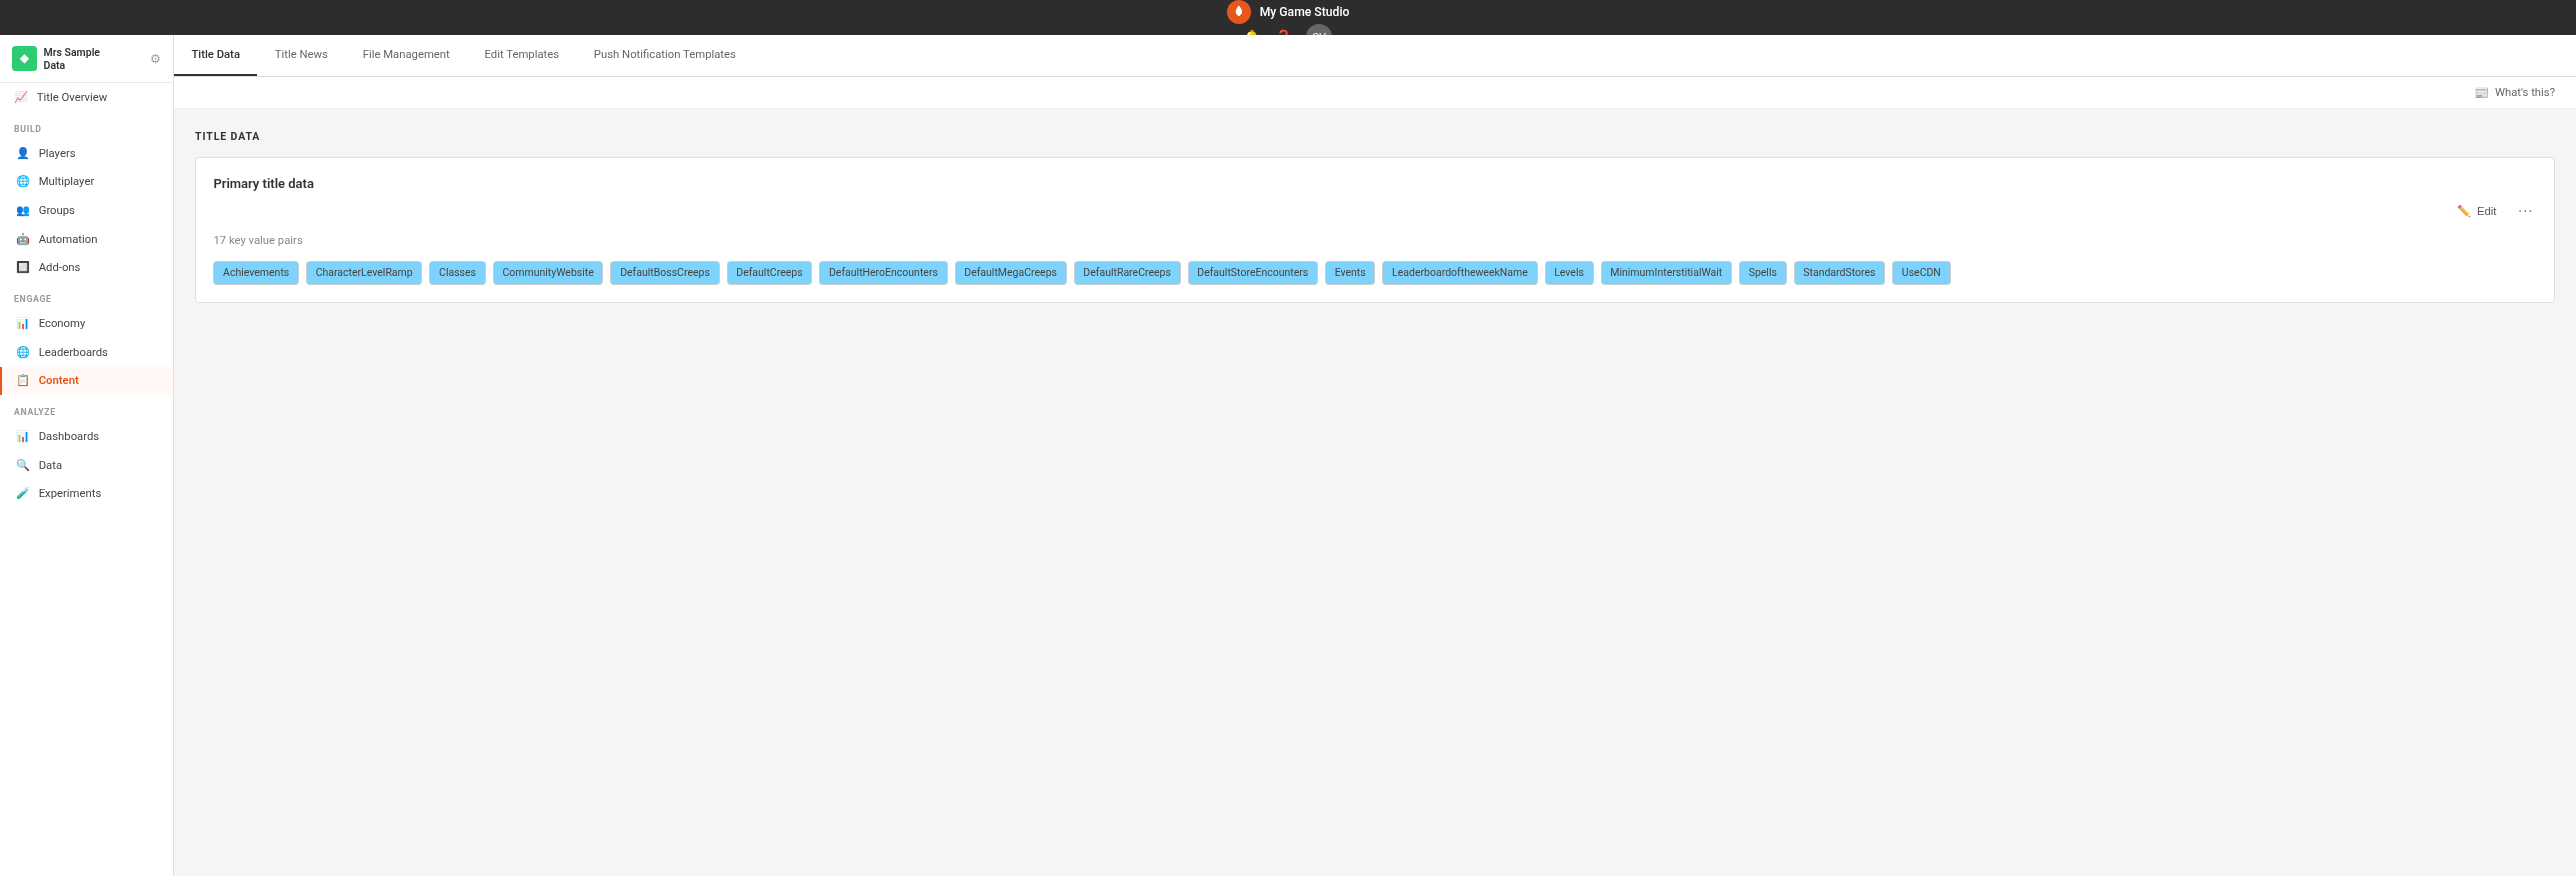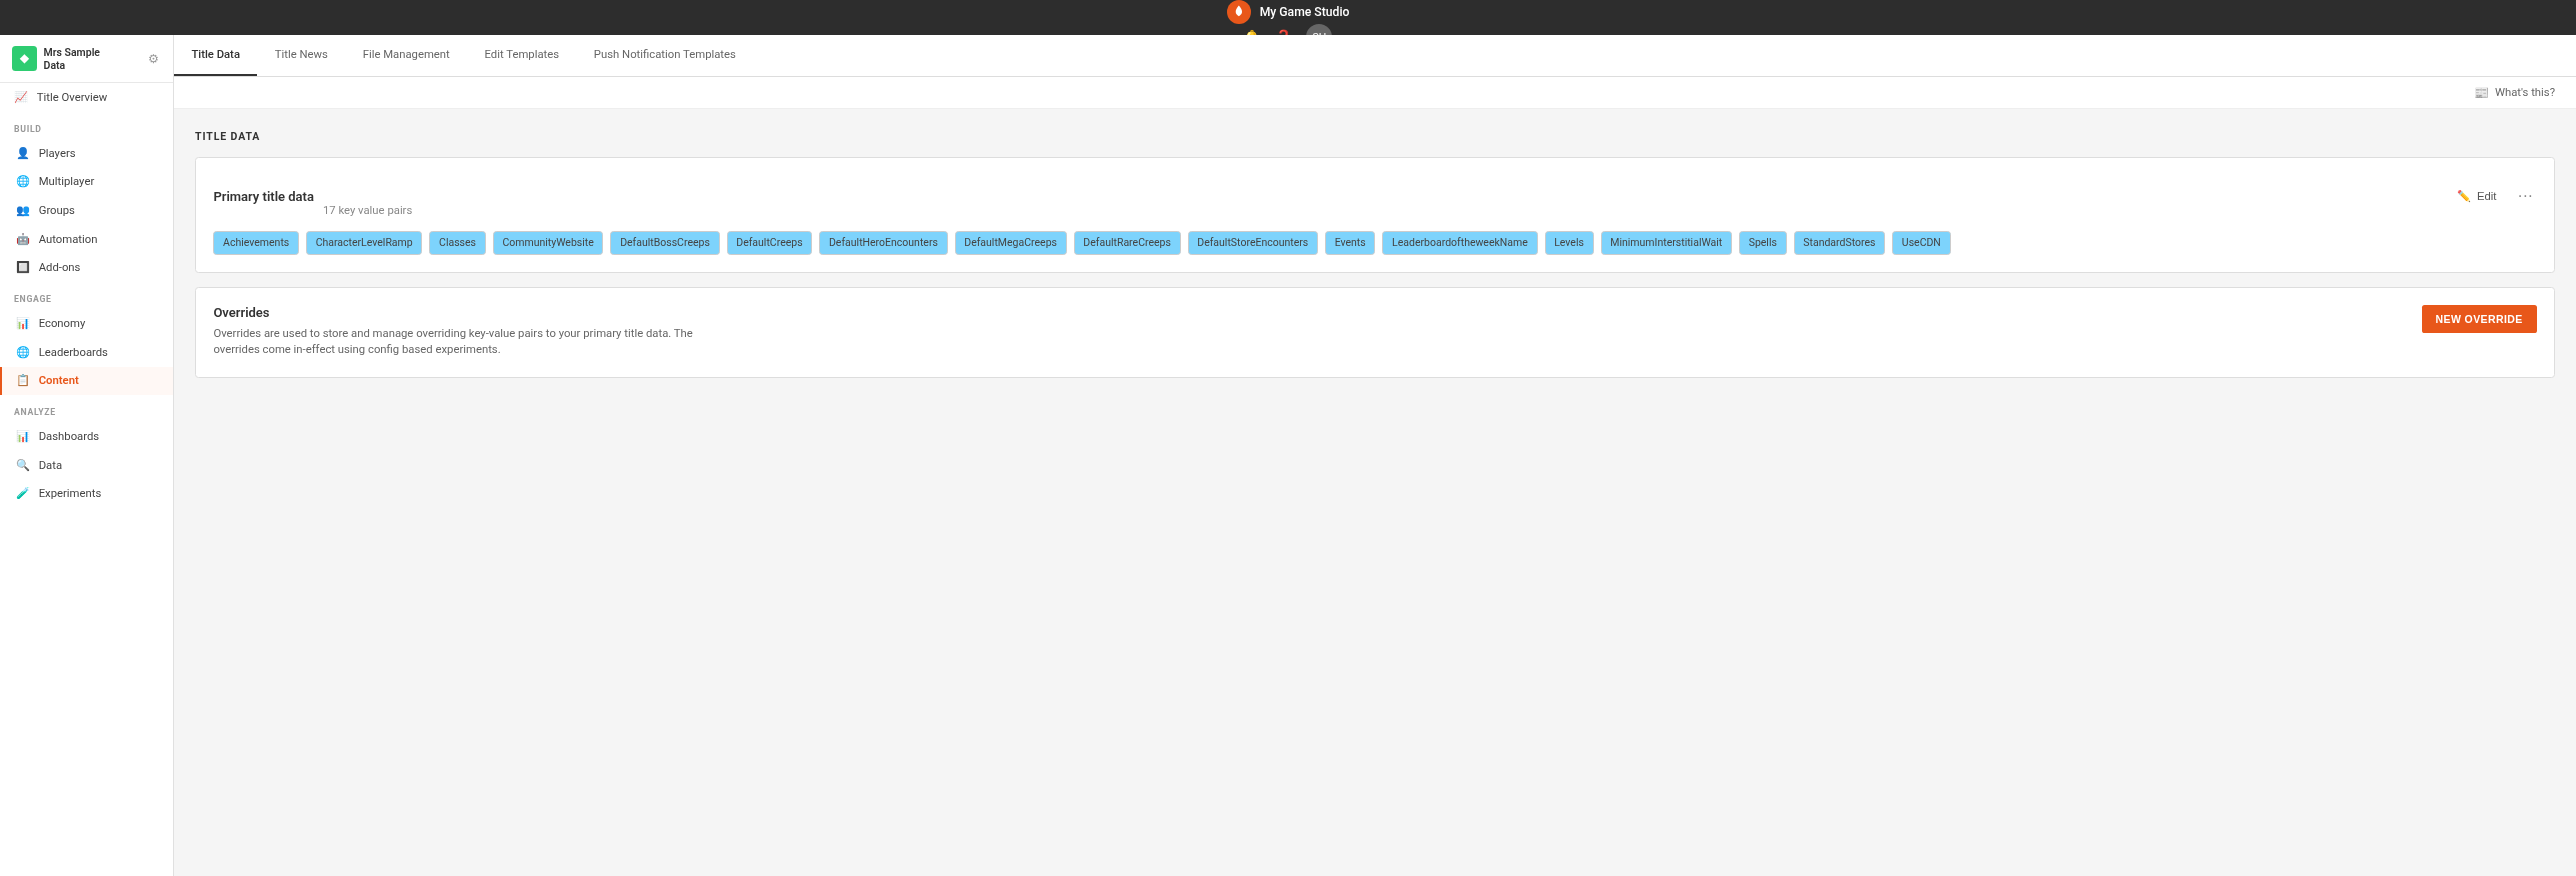--- a/index.html
+++ b/index.html
@@ -33,20 +33,21 @@
       background: #fff;
       border-right: 0.9px solid #e0e0e0;
       display: flex;
       flex-direction: column;
       flex-shrink: 0;
       overflow-y: auto;
     }
     .sidebar-studio {
       display: flex;
       align-items: center;
+      justify-content: space-between;
       padding: 10.5px 12.2px;
       border-bottom: 0.9px solid #e8e8e8;
       gap: 48px;
     }
     .sidebar-studio-left { display: flex; align-items: center; gap: 7px; }
     .sidebar-studio-icon { width: 24.4px; height: 24.4px; background: #2ecc71; border-radius: 3.5px; display: flex; align-items: center; justify-content: center; position: relative; }
     .sidebar-studio-icon::before { content: '◆'; color: #fff; font-size: 12.2px; }
     .sidebar-gear { color: #999; font-size: 12.2px; cursor: pointer; }
 
     .sidebar-nav-item {
@@ -160,22 +161,23 @@
     }
 
     .card-header {
       display: flex;
       align-items: center;
       justify-content: space-between;
       margin-bottom: 14px;
     }
     .card-header-left {
       display: flex;
-      align-items: center;
-      gap: 9px;
+      align-items: flex-start;
+      gap: 15px;
+      flex-direction: column;
     }
     .card-header-title {
       font-size: 13px;
       font-weight: 600;
       color: #333;
     }
     .card-header-subtitle {
       font-size: 11.3px;
       color: #888;
       margin-top: 28px;
@@ -408,26 +410,17 @@
               <span class="tag">Events</span>
               <span class="tag">LeaderboardoftheweekName</span>
               <span class="tag">Levels</span>
               <span class="tag">MinimumInterstitialWait</span>
               <span class="tag">Spells</span>
               <span class="tag">StandardStores</span>
               <span class="tag">UseCDN</span>
             </div>
         </div>
 
-        <div class="overrides-card">
-          <div class="overrides-header">
-            <div>
-              <div class="overrides-title">Overrides</div>
-              <div class="overrides-desc">Overrides are used to store and manage overriding key-value pairs to your primary title data. The overrides come in-effect using config based experiments.</div>
-            </div>
-            <button class="new-override-btn">NEW OVERRIDE</button>
-          </div>
-        </div>
       </div>
     </div>
   </div>
 </div>
 
 
 </body></html>

